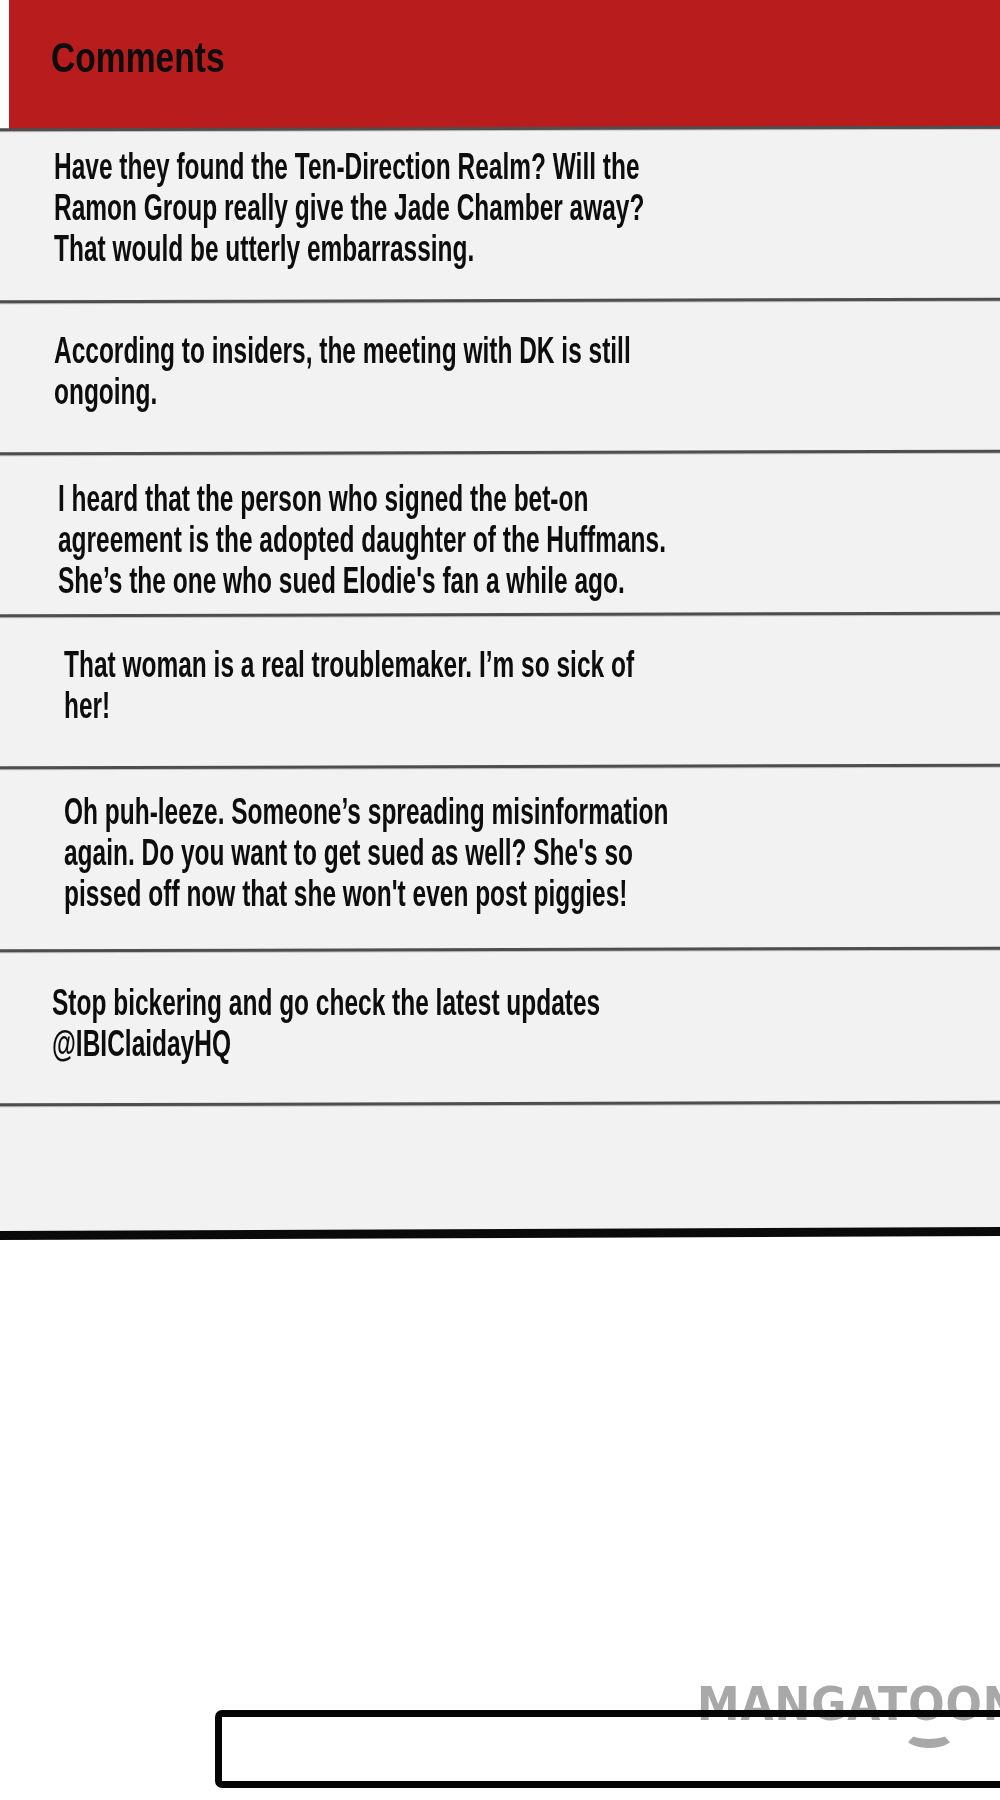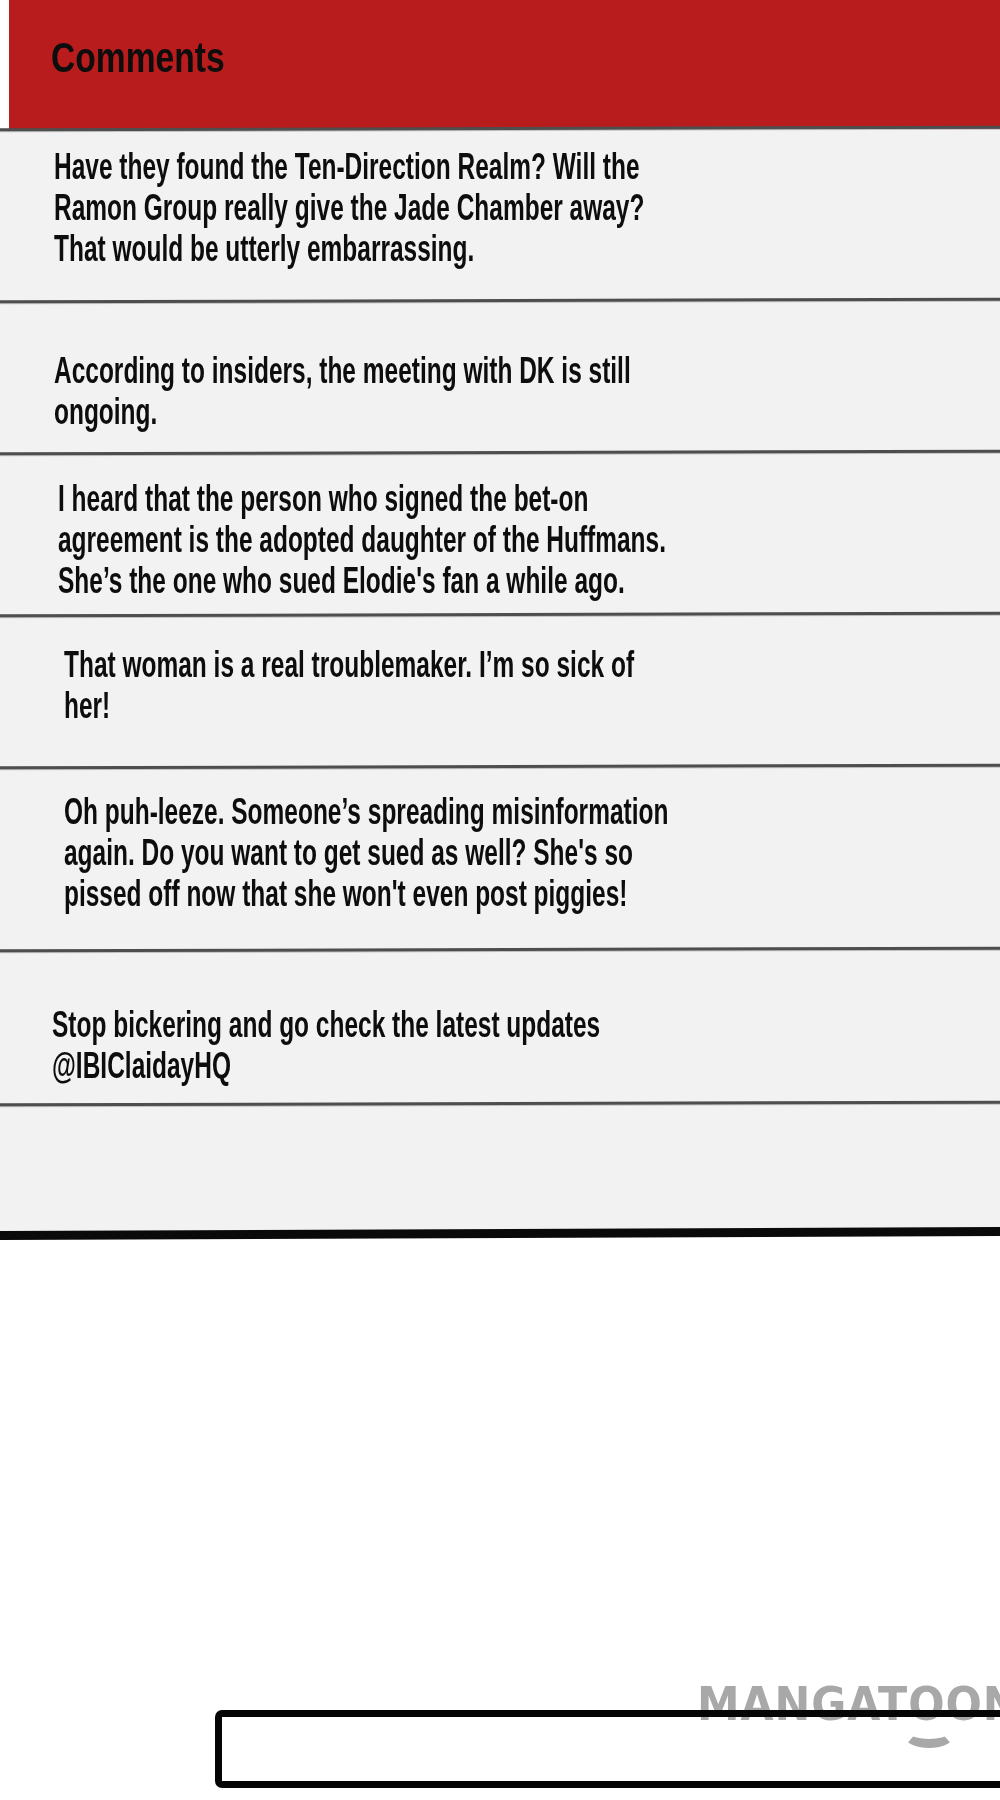--- a/index.html
+++ b/index.html
@@ -11,25 +11,25 @@
   .title{position:absolute;left:42px;top:34px;font-weight:bold;font-size:42px;line-height:48px;
          color:#0d0d0d;transform:scaleX(0.80);transform-origin:0 0;letter-spacing:0px;white-space:nowrap;}
 
   
   .comment-area{position:absolute;left:0;top:129px;width:1000px;height:1105px;background:#f2f2f2;}
   .comment-row{position:absolute;left:0;width:1000px;background:transparent;}
   .ctext{position:absolute;font-weight:bold;font-size:36px;line-height:41px;color:#0d0d0d;
          transform:scaleX(0.68);transform-origin:0 0;white-space:pre-line;width:1400px;}
 
   .row1{top:129px;height:171px;border-radius:32px;} .row1 .ctext{left:54px;top:17px;}
-  .row2{top:300px;height:196px;margin-top:20px;} .row2 .ctext{left:54px;top:30px;}
+  .row2{top:300px;height:196px;} .row2 .ctext{left:54px;top:30px;}
   .row3{top:452px;height:200px;text-decoration:underline;} .row3 .ctext{left:58px;top:26px;}
   .row4{top:614px;height:128px;} .row4 .ctext{left:64px;top:30px;}
   .row5{top:766px;height:220px;} .row5 .ctext{left:64px;top:25px;}
-  .row6{top:972px;height:118px;} .row6 .ctext{left:52px;top:32px;}
+  .row6{top:950px;height:118px;} .row6 .ctext{left:52px;top:32px;}
   .row7{top:1103px;height:131px;}
 
   
   .divider{position:absolute;left:-5px;width:1010px;height:3px;background:#4e4e4e;
            transform:rotate(-0.15deg);box-shadow:0 1px 0 rgba(160,160,160,.6);}
   .d0{top:127px;} .d1{top:299px;} .d2{top:451px;} .d3{top:613px;}
   .d4{top:765px;} .d5{top:948px;} .d6{top:1102px;}
   .thick-line{position:absolute;left:-5px;top:1229px;width:1012px;height:9px;background:#0a0a0a;
               transform:rotate(-0.22deg);}
 

